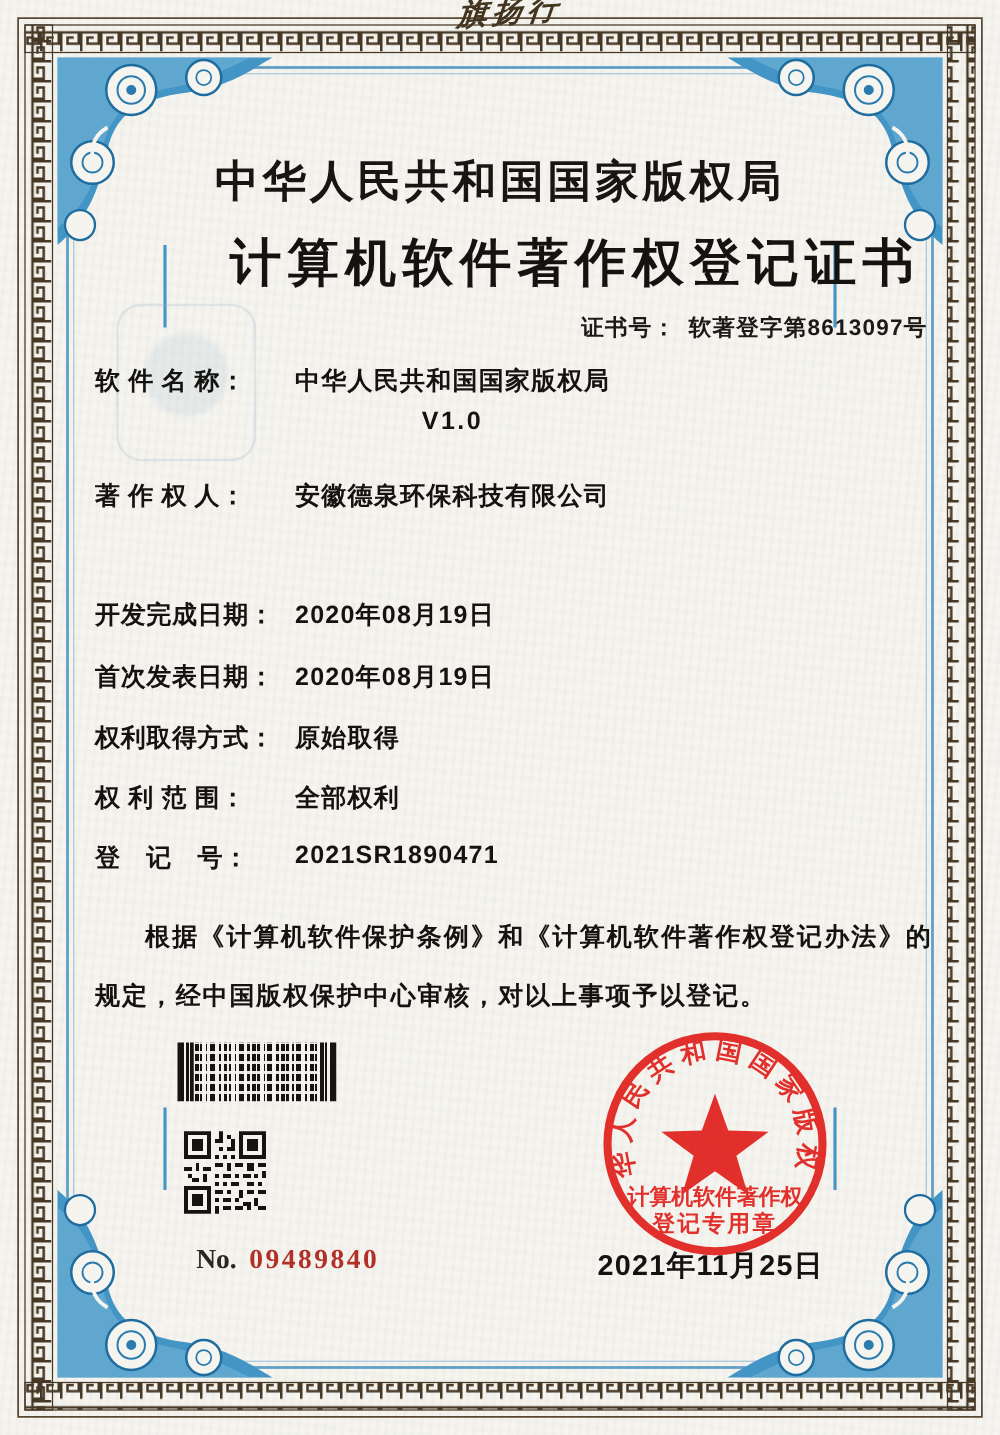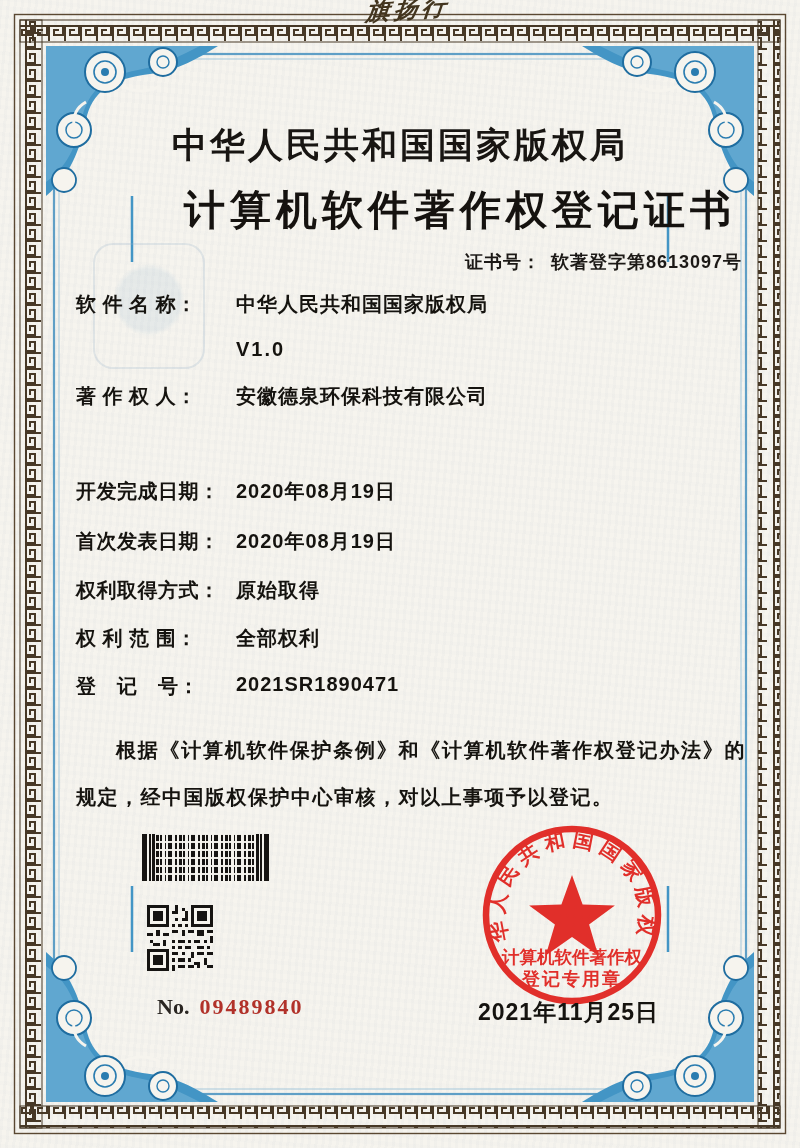--- a/index.html
+++ b/index.html
@@ -43,21 +43,21 @@
     left:76px;width:672px;display:flex;align-items:flex-start;
     color:#15130f;
   }
   .field-label{
     width:160px;flex:0 0 160px;
     font-weight:bold;font-size:20px;letter-spacing:0.5px;white-space:pre;
   }
   .field-value{
     font-weight:bold;font-size:20px;letter-spacing:1px;
   }
-  .field-value .line2{margin-top:20px;letter-spacing:2px;}
+  .field-value .line2{margin-top:8px;letter-spacing:2px;text-align:center;}
   .statement{
     top:727px;left:76px;width:670px;
     font-weight:bold;font-size:20px;line-height:47px;letter-spacing:1.5px;
     text-indent:2em;color:#15130f;text-align:justify;
   }
   .watermark{
     top:243px;left:93px;width:108px;height:122px;
     border:2px solid rgba(150,175,198,0.30);border-radius:20px;
     background:radial-gradient(circle at 50% 45%, rgba(160,190,212,0.22) 0 36%, rgba(160,190,212,0.0) 42%);
     opacity:0.8;

